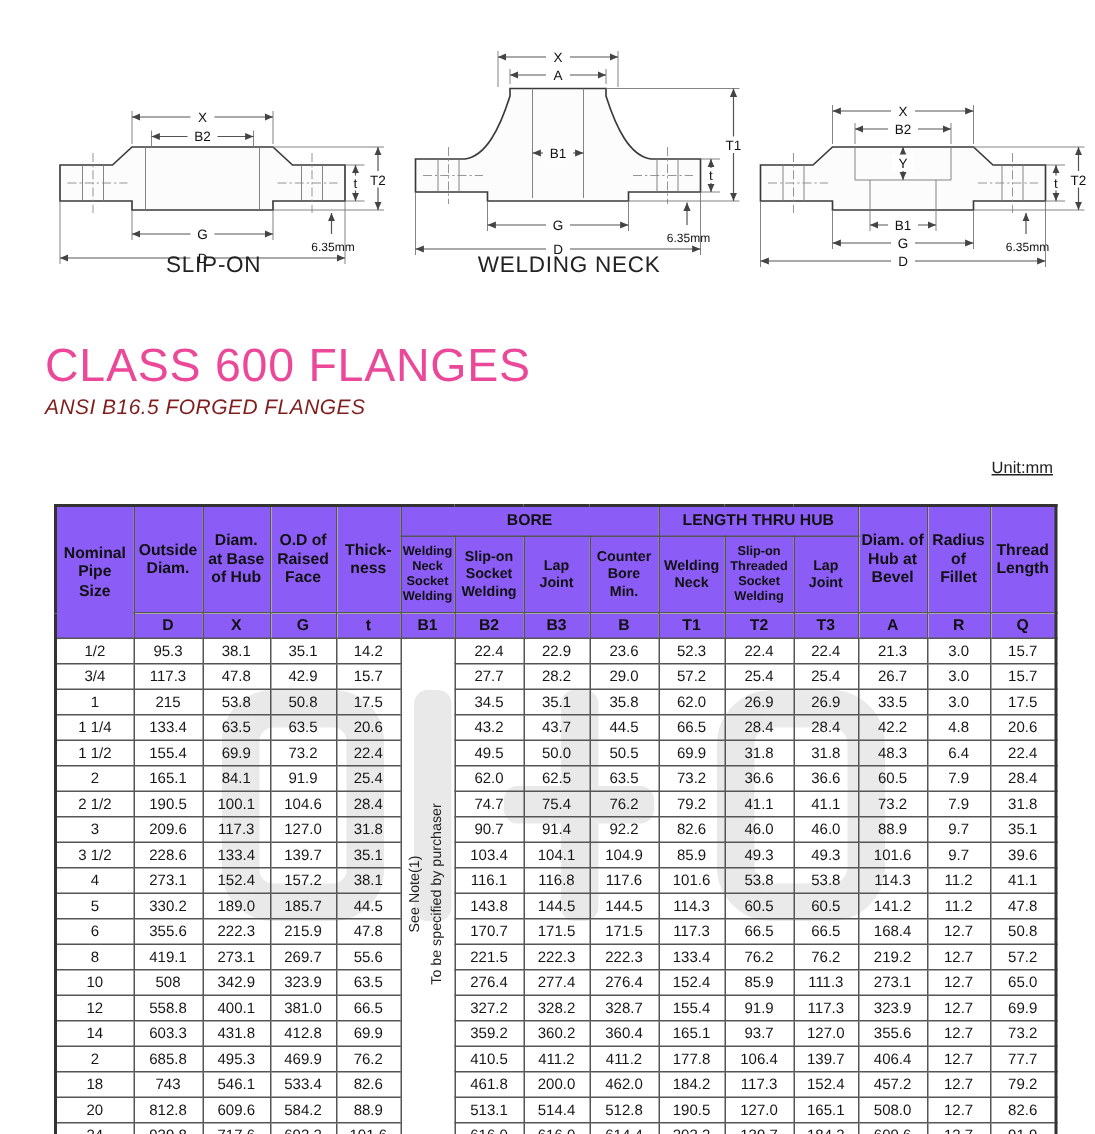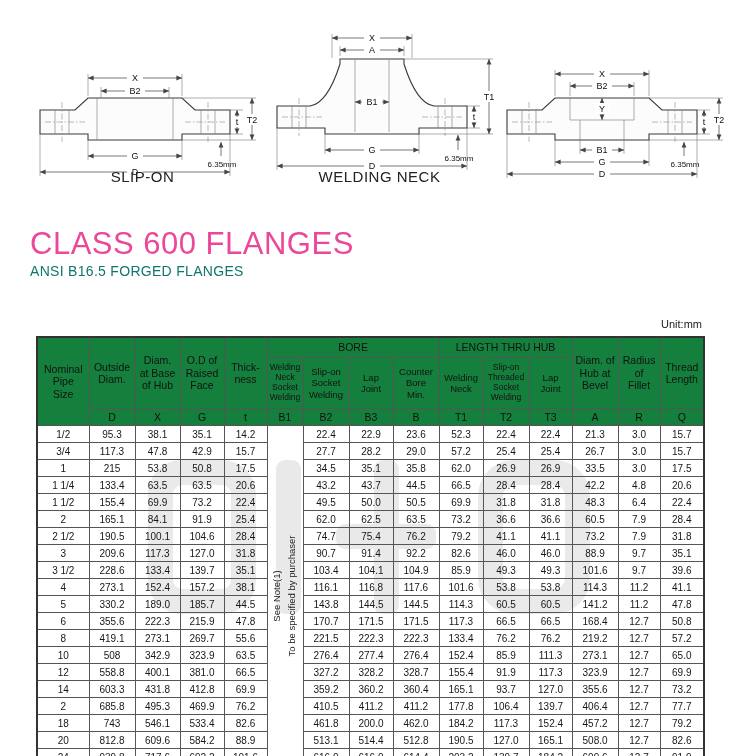--- a/index.html
+++ b/index.html
@@ -15,41 +15,41 @@
   .dim{stroke:#555;stroke-width:0.8;fill:none;}
   .cl{stroke:#8a8a8a;stroke-width:0.6;stroke-dasharray:6 2 1.5 2;fill:none;}
   .lbl{fill:#ffffff;}
   svg text{font-family:"Liberation Sans","DejaVu Sans",sans-serif;font-size:9px;fill:#111;}
   svg text.small{font-size:8px;}
   .caption{position:absolute;width:235px;text-align:center;font-size:15px;
            letter-spacing:.5px;color:#222;}
 
   
   .h1{position:absolute;left:30px;top:226px;font-size:31px;letter-spacing:.5px;color:#ec4899;}
-  .h2{position:absolute;left:30px;top:263px;font-size:14px;letter-spacing:.3px;color:#0f766e;}
+  .h2{position:absolute;left:30px;top:263px;font-size:14px;letter-spacing:.3px;color:#7f1d1d;font-style:italic;}
 
   
-  .unit{position:absolute;right:28px;top:318px;font-size:11px;color:#222;}
+  .unit{position:absolute;right:28px;top:306px;font-size:11px;color:#222;text-decoration:underline;}
 
   
   .wm{position:absolute;left:148px;top:452px;width:470px;height:175px;opacity:.6;z-index:0;}
   .wm div{position:absolute;}
   .wm .d{left:0;top:8px;width:58px;height:104px;border:25px solid #dcdcdc;border-radius:34px;}
   .wm .i{left:128px;top:8px;width:25px;height:154px;background:#dcdcdc;border-radius:9px;}
   .wm .pv{left:226px;top:8px;width:25px;height:154px;background:#dcdcdc;border-radius:9px;}
   .wm .ph{left:188px;top:72px;width:100px;height:25px;background:#dcdcdc;border-radius:9px;}
   .wm .g{left:330px;top:8px;width:62px;height:104px;border:25px solid #dcdcdc;border-radius:36px;}
 
   
   table{position:absolute;left:36px;top:336px;width:664px;z-index:1;
         border-collapse:collapse;table-layout:fixed;}
   th,td{border:1px solid #555;text-align:center;vertical-align:middle;
         overflow:hidden;padding:0;}
   table{border:2px solid #333;}
-  thead th{background:#15803d;font-weight:normal;font-size:9.5px;line-height:1.18;
+  thead th{background:#8b5cf6;font-weight:bold;font-size:9.5px;line-height:1.18;
            white-space:pre-line;}
   thead th.tiny{font-size:8.5px;line-height:1.15;}
   tr.grp th{height:19px;font-size:10.5px;}
   tr.sub th{height:50px;}
   tr.letters th{height:16px;font-size:10.5px;}
   tbody td{height:16px;font-size:10px;color:#161616;background:transparent;}
   td.b1note{position:relative;}
   .rot{position:absolute;top:50%;left:50%;width:330px;
        transform:translate(-50%,-50%) rotate(-90deg);
        text-align:center;font-size:9.5px;line-height:1.55;color:#222;}

